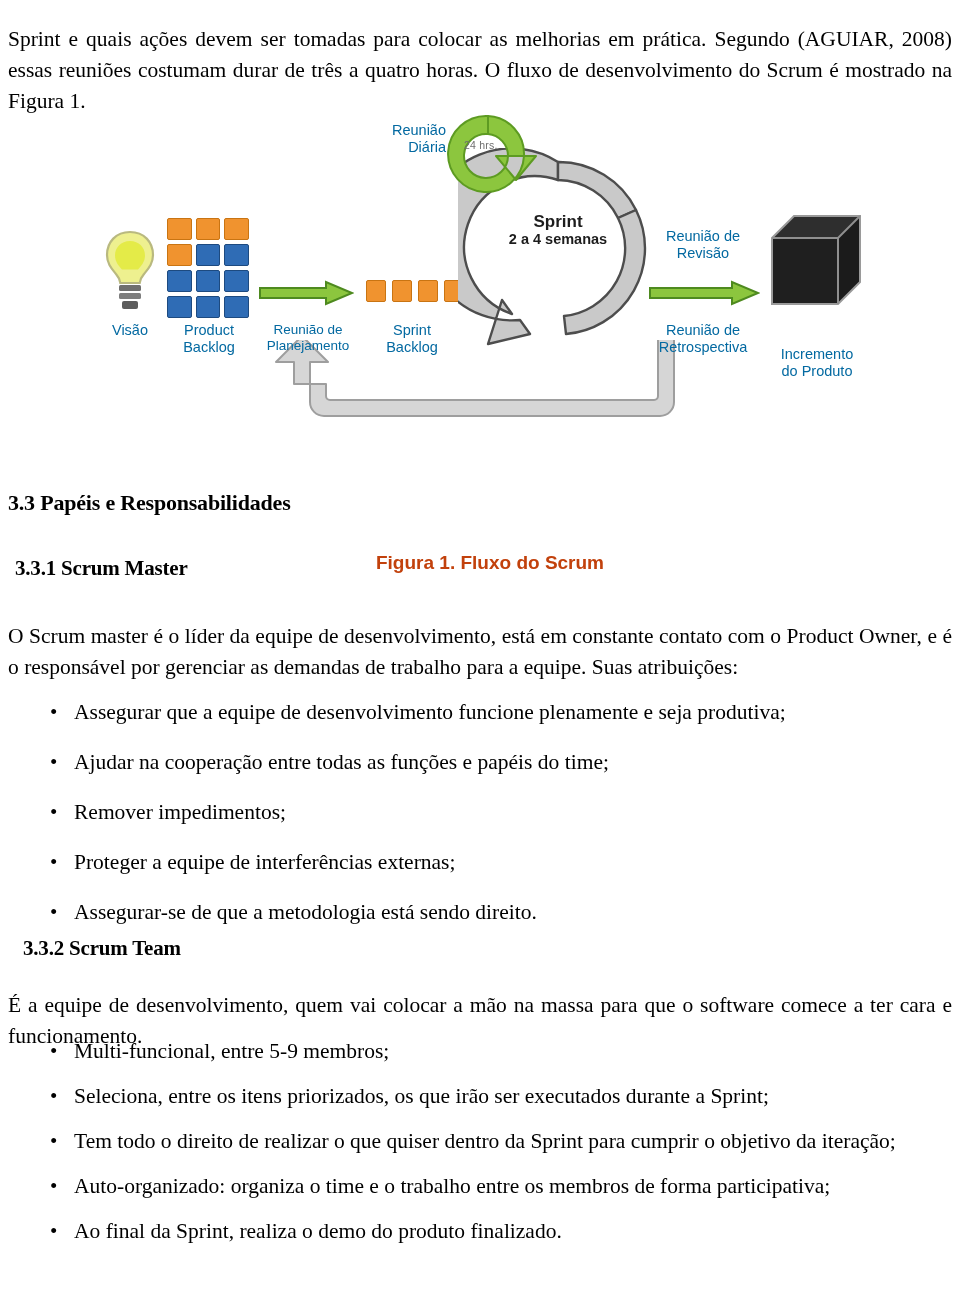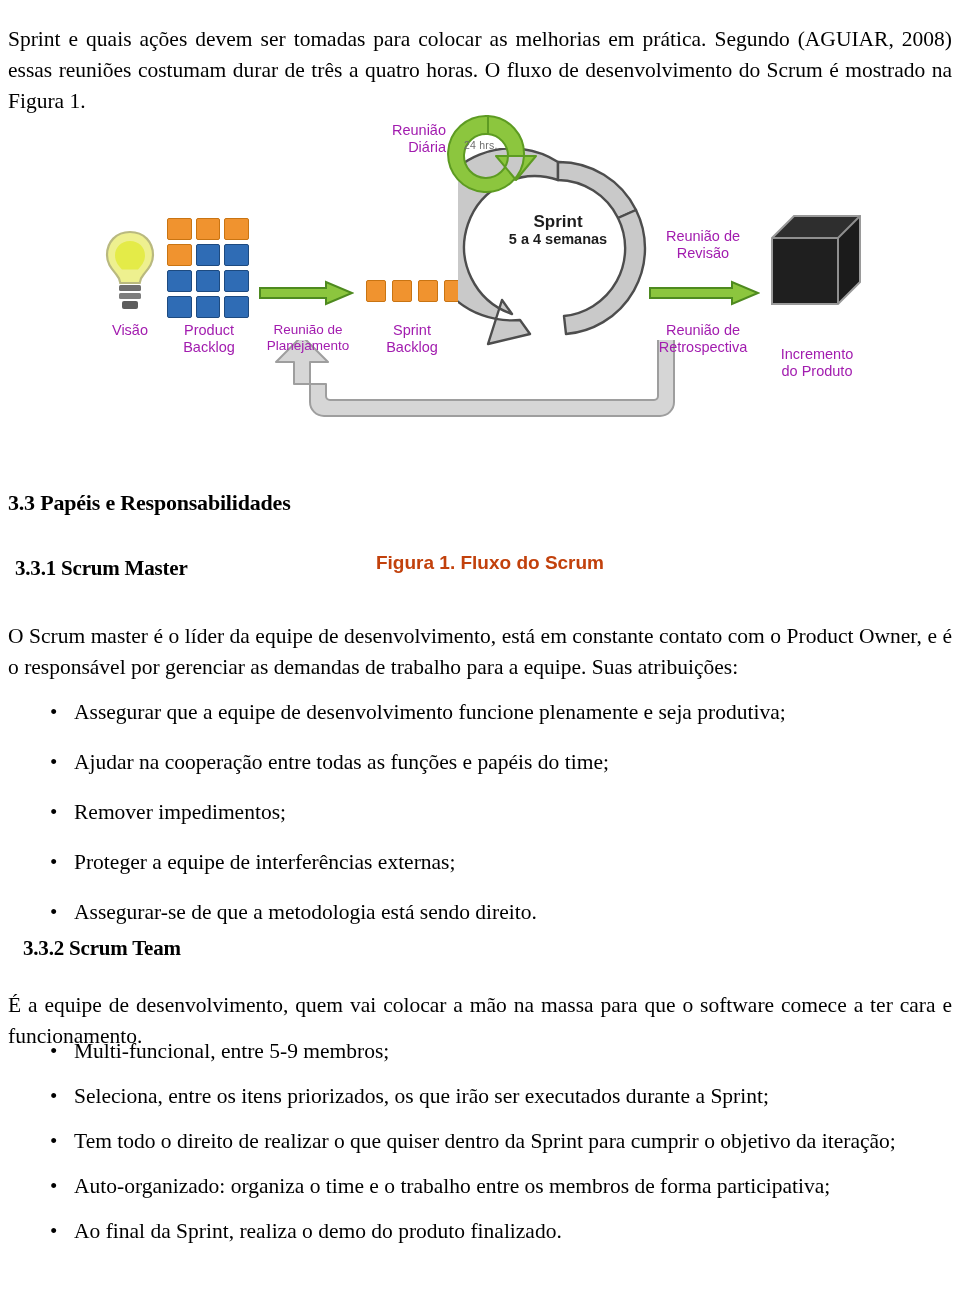--- a/index.html
+++ b/index.html
@@ -161,21 +161,21 @@
     height: 110px;
   }
   .feedback-loop svg { display: block; width: 100%; height: 100%; }
 
   
   .dlabel {
     position: absolute;
     font-family: "Liberation Sans", sans-serif;
     font-size: 14.5px;
     line-height: 1.16;
-    color: #a21caf;
+    color: #0369a1;
     text-align: center;
   }
 
   
   .fig-caption {
     position: absolute;
     left: 290px;
     top: 452px;
     width: 400px;
     text-align: center;
@@ -293,21 +293,21 @@
                    L 44 152
                    L 54 166
                    A 68 68 0 1 1 100 32
                    Z" fill="#c9c9c9" stroke="#4d4d4d" stroke-width="2.4" stroke-linejoin="round"></path>
           <path d="M100 14 A 86 86 0 0 1 178 62 L 160 70 A 68 68 0 0 0 100 32 Z" fill="#c9c9c9" stroke="#4d4d4d" stroke-width="2.4" stroke-linejoin="round"></path>
           <path d="M178 62 A 86 86 0 0 1 108 186 L 106 168 A 68 68 0 0 0 160 70 Z" fill="#c9c9c9" stroke="#4d4d4d" stroke-width="2.4" stroke-linejoin="round"></path>
         </svg>
       </div>
       <div class="sprint-inner-text">
         <span class="t1">Sprint</span>
-        <span class="t2">5 a 4 semanas</span>
+        <span class="t2">2 a 4 semanas</span>
       </div>
 
       <div class="daily-loop">
         <svg viewBox="0 0 104 104" xmlns="http://www.w3.org/2000/svg">
           <path d="M52 12
                    A 38 38 0 1 0 88 52
                    L 100 52
                    L 80 76
                    L 60 52
                    L 72 52

